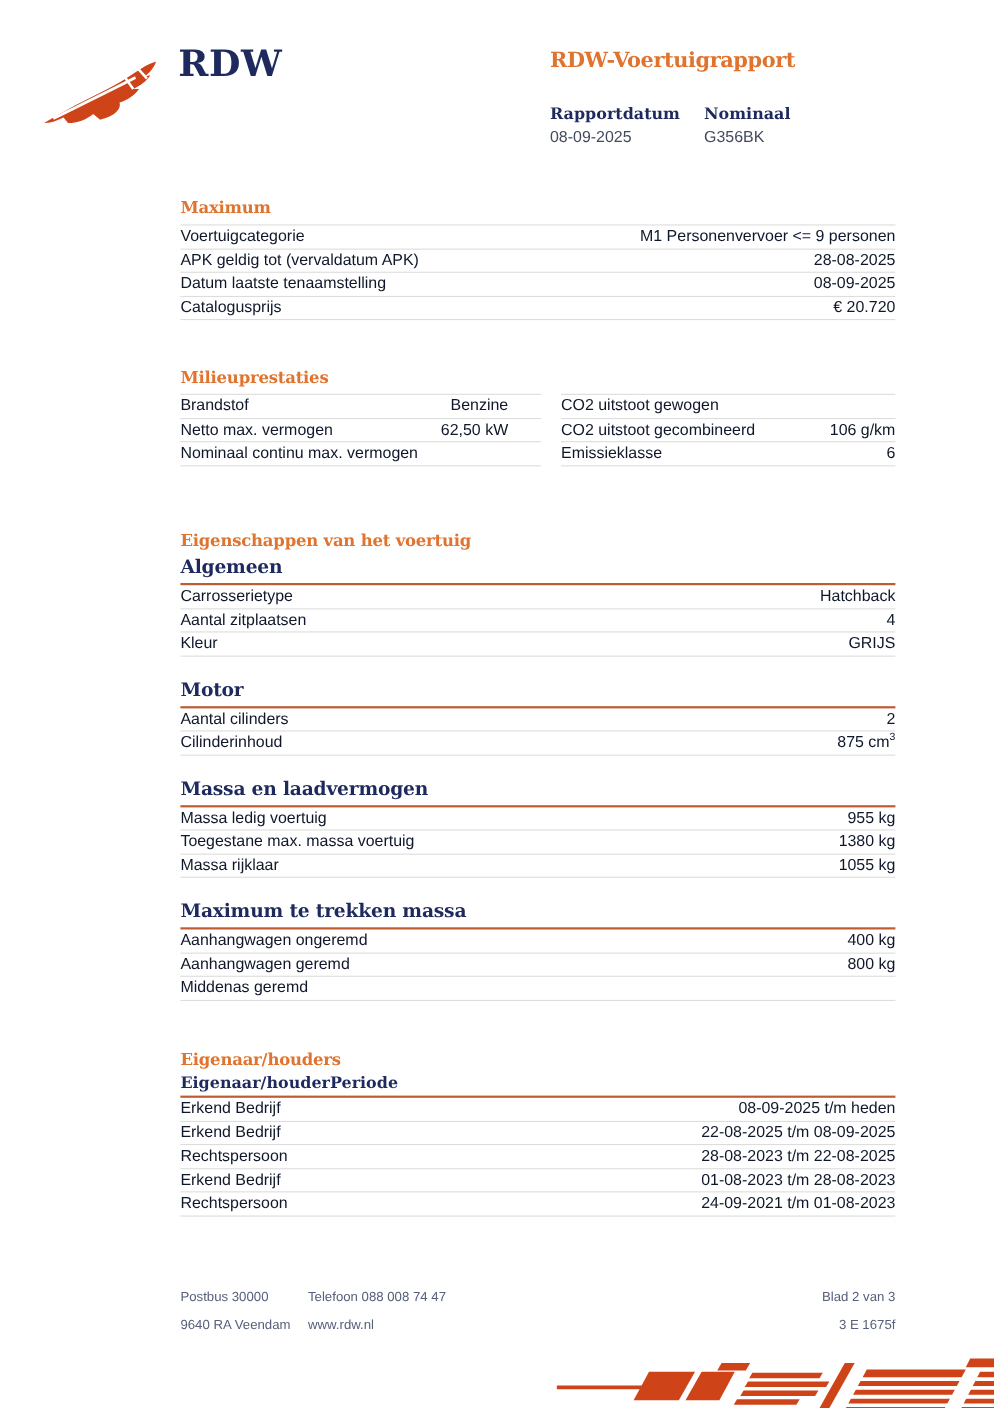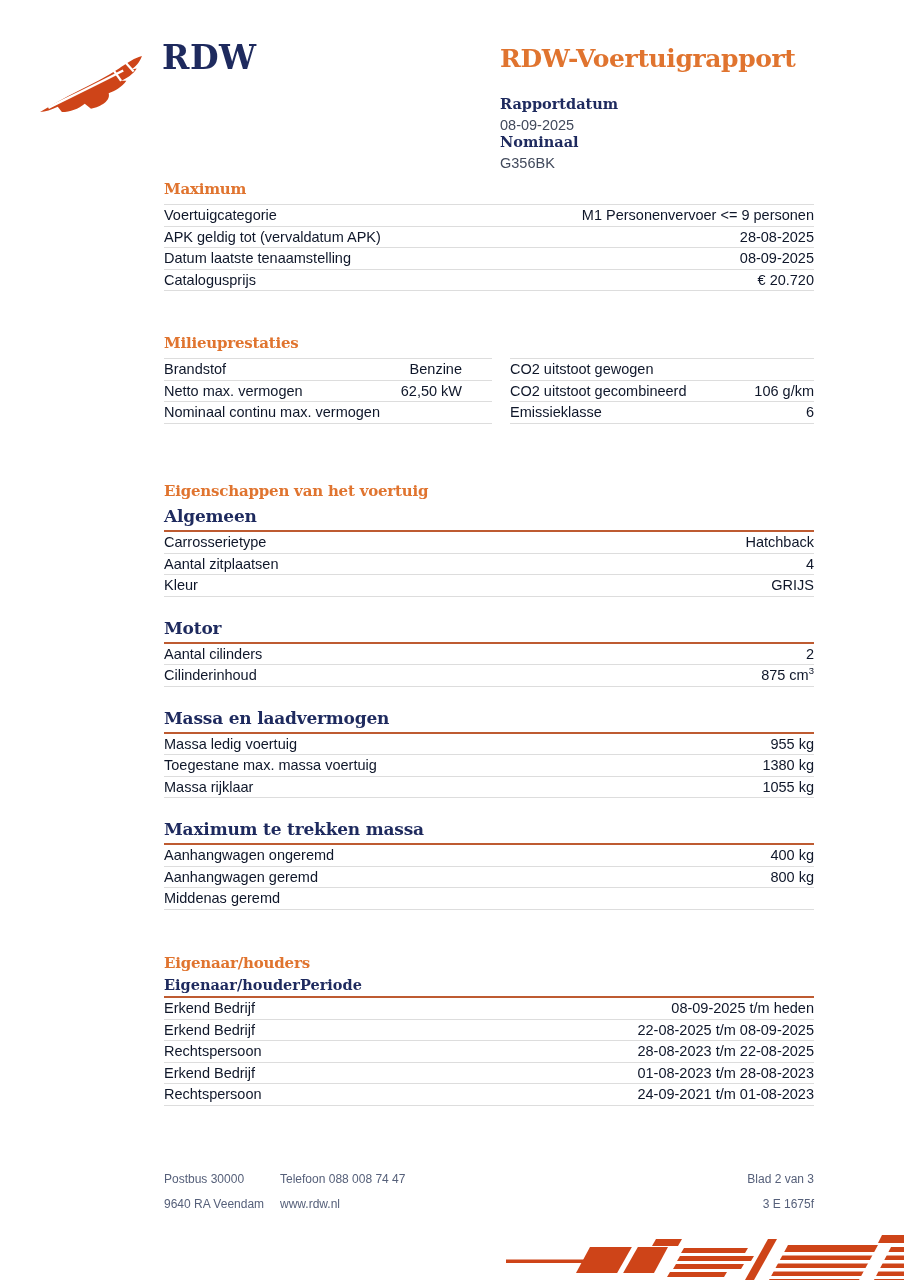--- a/index.html
+++ b/index.html
@@ -15,23 +15,23 @@
   
   .logo-swoosh { position: absolute; left: 38px; top: 56px; width: 106px; height: 58px; }
   .brand {
     position: absolute; left: 162px; top: 38px;
     font-family: "DejaVu Serif", serif; font-weight: bold;
     font-size: 33px; color: #1E2A5E; letter-spacing: 0.5px;
   }
   .title {
     position: absolute; left: 500px; top: 44px; width: 330px;
     font-family: "DejaVu Serif", serif; font-weight: bold;
-    font-size: 25px; letter-spacing: -0.4px; color: #E0742F;
-  }
-  .meta { position: absolute; left: 500px; top: 95px; display: flex; flex-direction: column; }
+    font-size: 19px; letter-spacing: -0.4px; color: #E0742F;
+  }
+  .meta { position: absolute; left: 500px; top: 95px; display: flex; }
   .meta-col { width: 140px; }
   .meta-label {
     font-family: "DejaVu Serif", serif; font-weight: bold;
     font-size: 14.5px; color: #1E2A5E;
   }
   .meta-value { margin-top: 5px; font-size: 14.5px; color: #424A5C; }
 
   
   .sec { position: absolute; left: 164px; width: 650px; }
   .sec-title {

